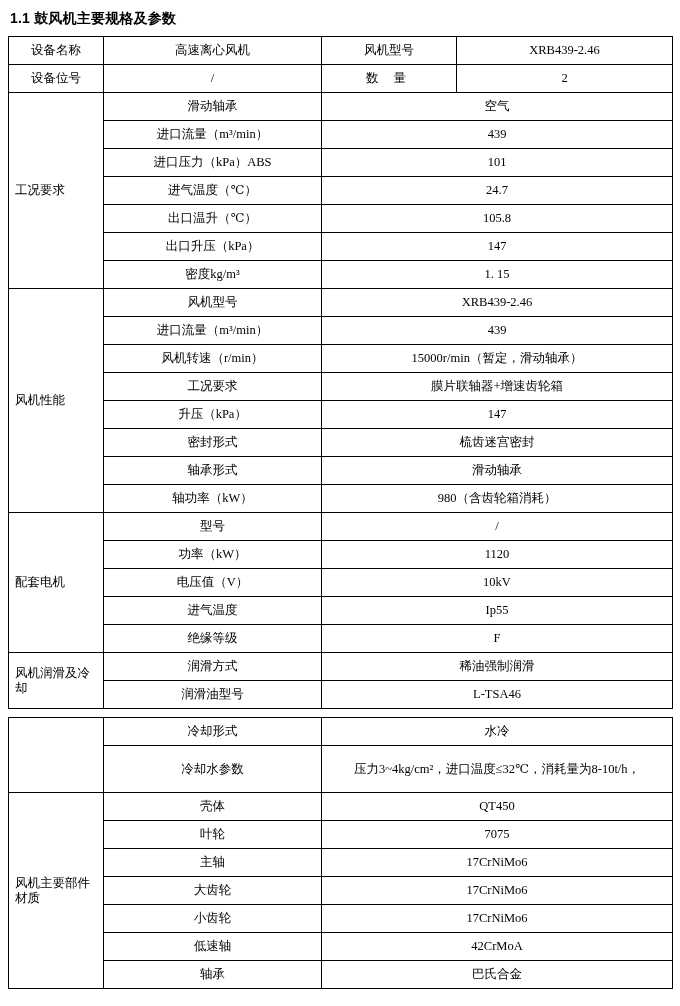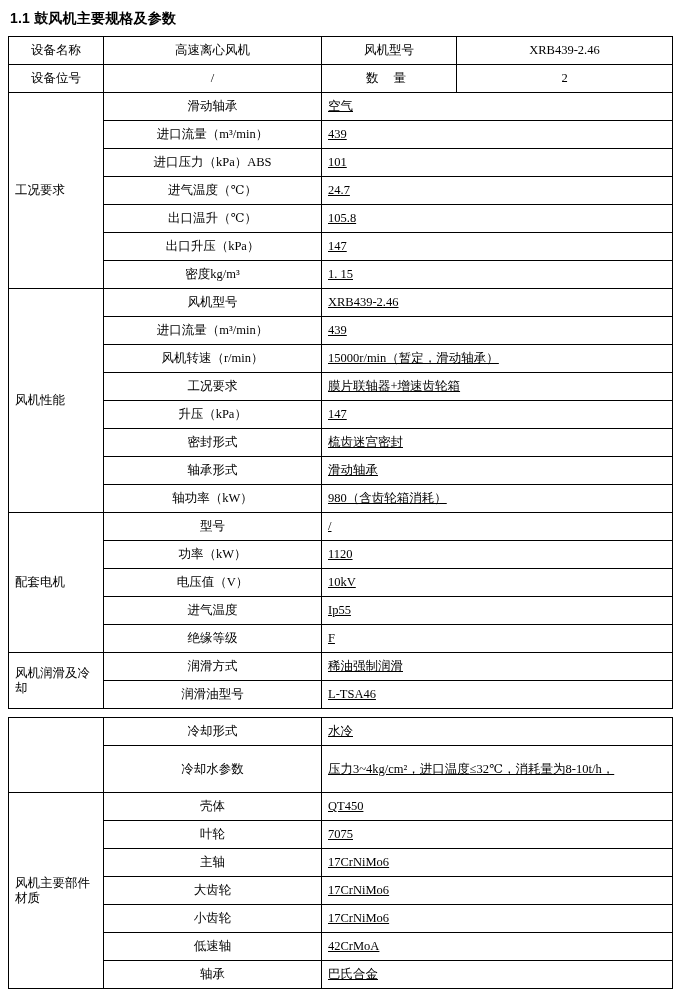--- a/index.html
+++ b/index.html
@@ -35,22 +35,21 @@
     line-height: 1.2;
     padding: 6px 6px;
     vertical-align: middle;
     font-family: "Liberation Serif", "DejaVu Serif", serif;
   }
   td.lbl {
     text-align: center;
     padding-left: 8px;
   }
   td.ctr {
-    text-align: left;
-    text-decoration: underline;
+    text-align: center;
   }
   td.grp {
     text-align: left;
     vertical-align: middle;
   }
   .spaced {
     letter-spacing: 6px;
     padding-left: 8px;
   }
   .tbl-gap {

